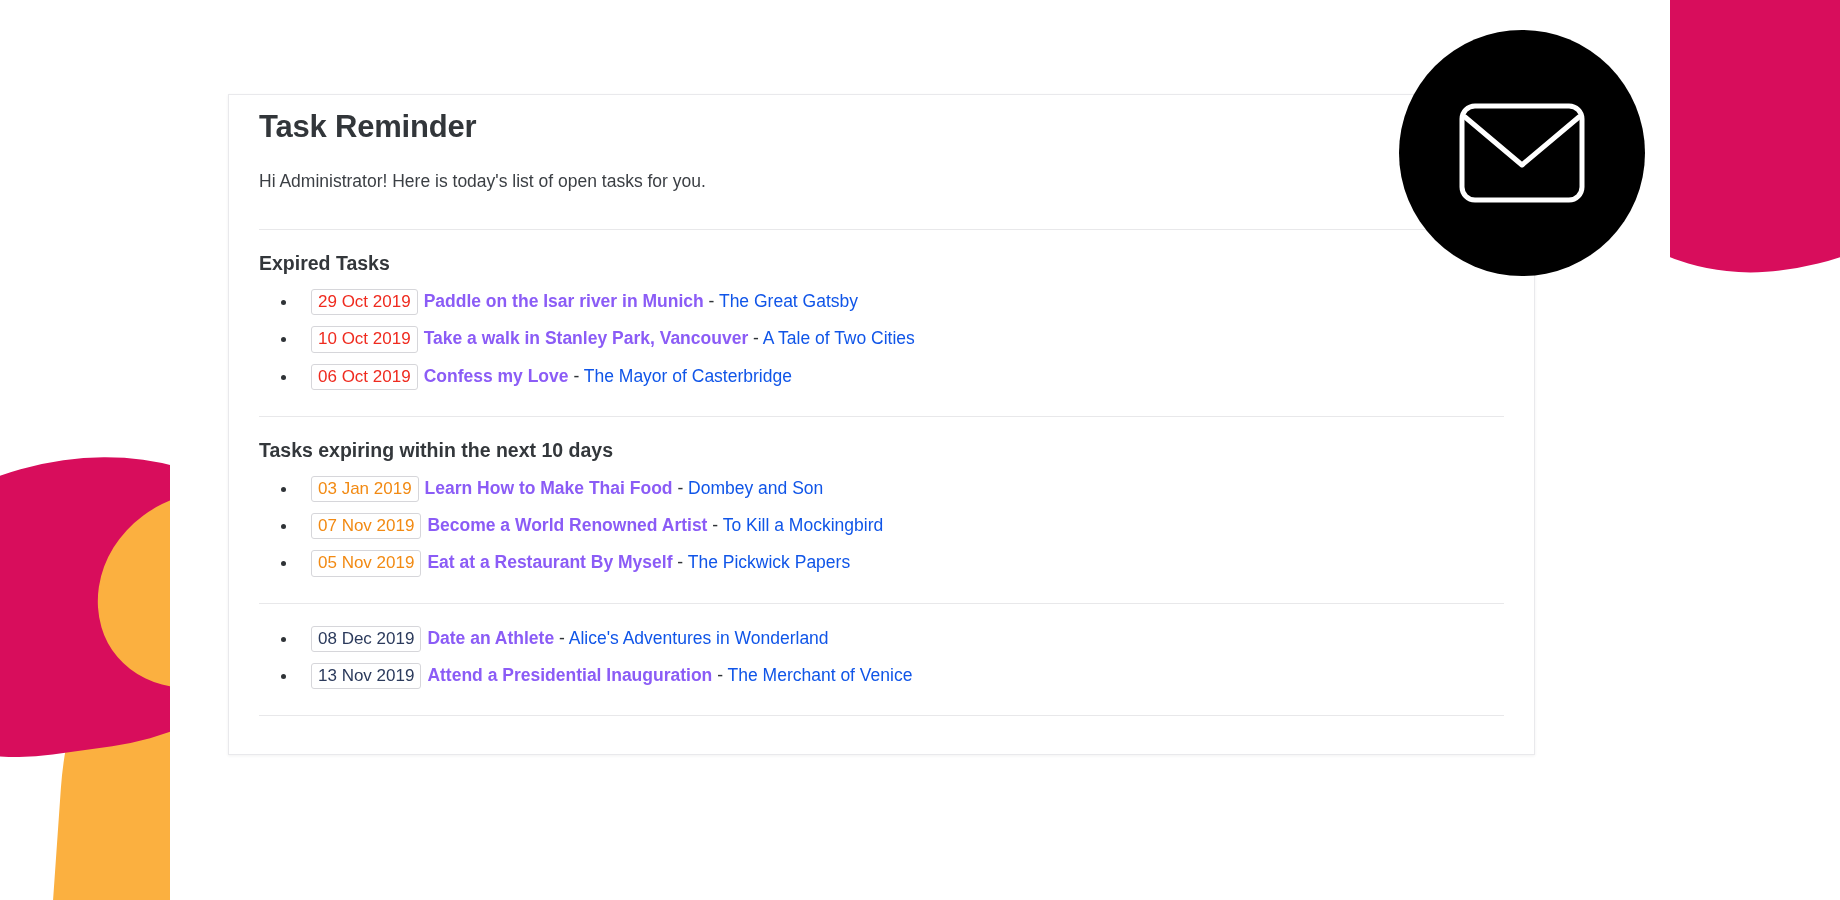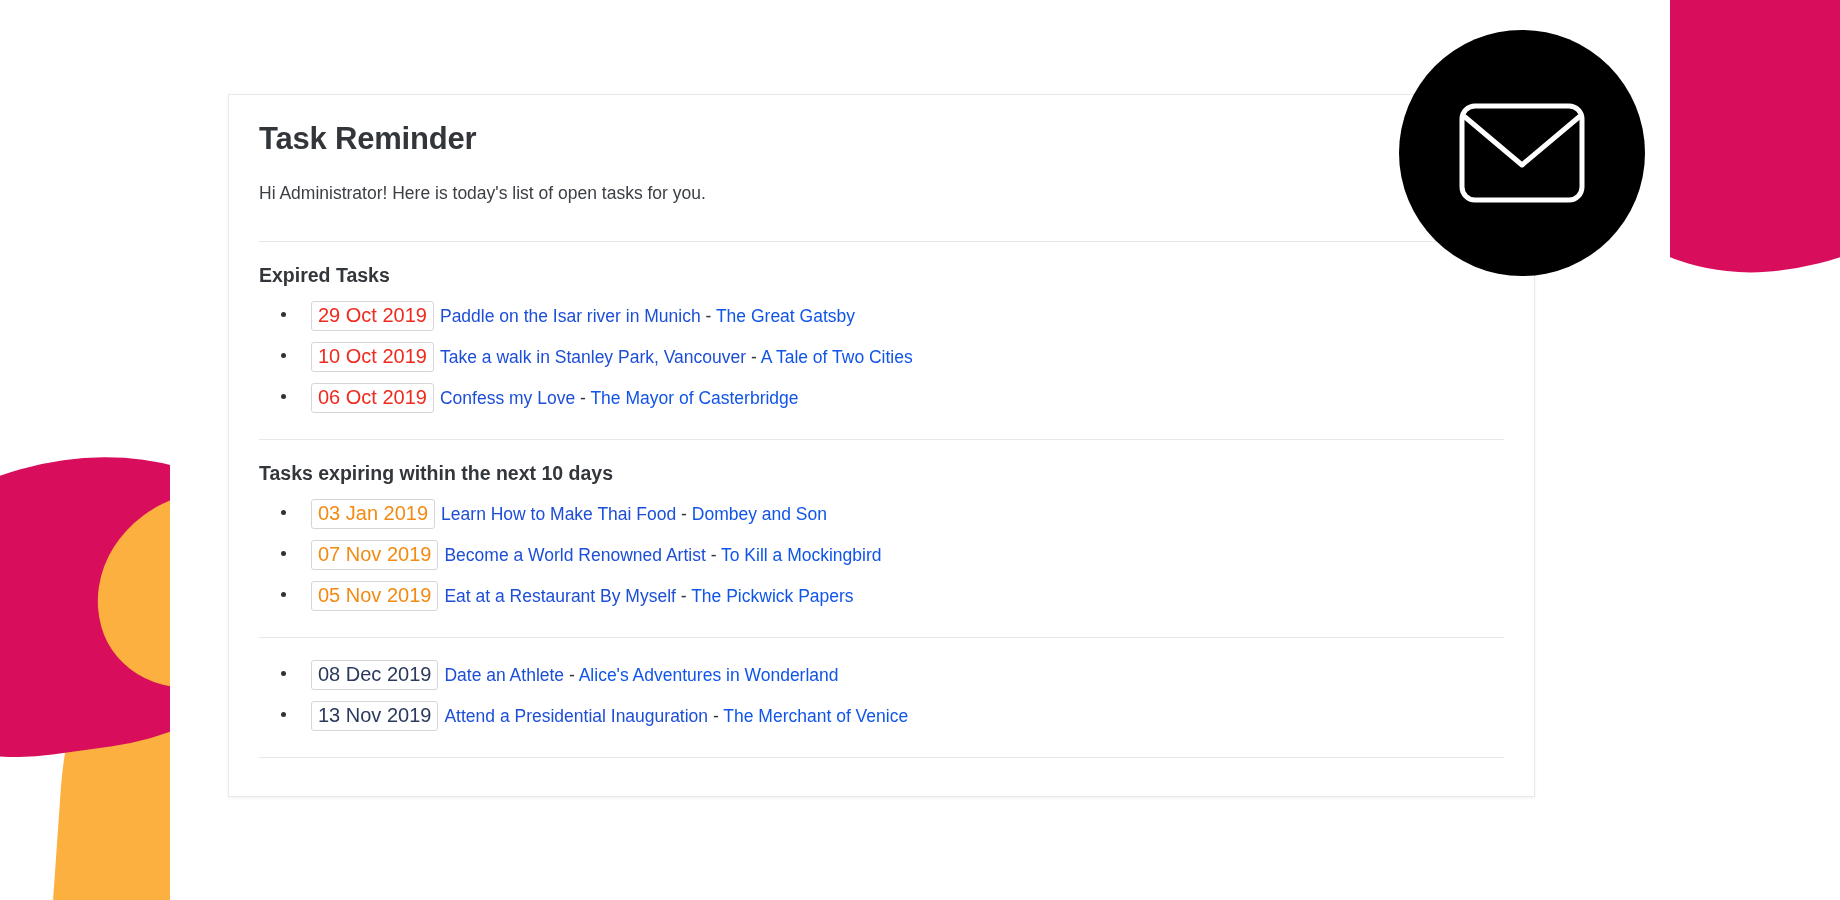--- a/index.html
+++ b/index.html
@@ -88,21 +88,21 @@
   }
 
   
   .card {
     position: absolute;
     left: 228px; top: 94px;
     width: 1307px;
     background: #ffffff;
     border: 1px solid #e9e9ec;
     box-shadow: 0 1px 3px rgba(0,0,0,.055);
-    padding: 26px 30px 10px 30px;
+    padding: 14px 30px 10px 30px;
   }
 
   .card-title {
     font-size: 31px;
     font-weight: bold;
     color: #32363a;
     letter-spacing: -0.2px;
     margin-bottom: 26px;
   }
 
@@ -152,31 +152,31 @@
     width: 5px; height: 5px;
     border-radius: 50%;
     background: #2f3337;
   }
 
   .date-badge {
     display: inline-block;
     border: 1px solid #d6d6da;
     border-radius: 3px;
     padding: 1px 6px 2px 6px;
-    font-size: 20px;
+    font-size: 17px;
     line-height: 1.25;
     margin-right: 6px;
     vertical-align: baseline;
     background: #ffffff;
   }
   .date-expired  { color: #ef2b1f; }
   .date-soon     { color: #f28a13; }
   .date-later    { color: #2b3a5c; }
 
-  .task-text { color: #1d4ed8; }
+  .task-text { color: #8b5cf6; font-weight: bold; }
   .task-link { color: #1055e8; text-decoration: none; }
   .section .sep { color: #2f3337; }
 
   .card-footer-divider {
     height: 1px;
     background: #e8e8ea;
     margin-top: 20px;
   }
   .card-footer-space { height: 28px; }
 

